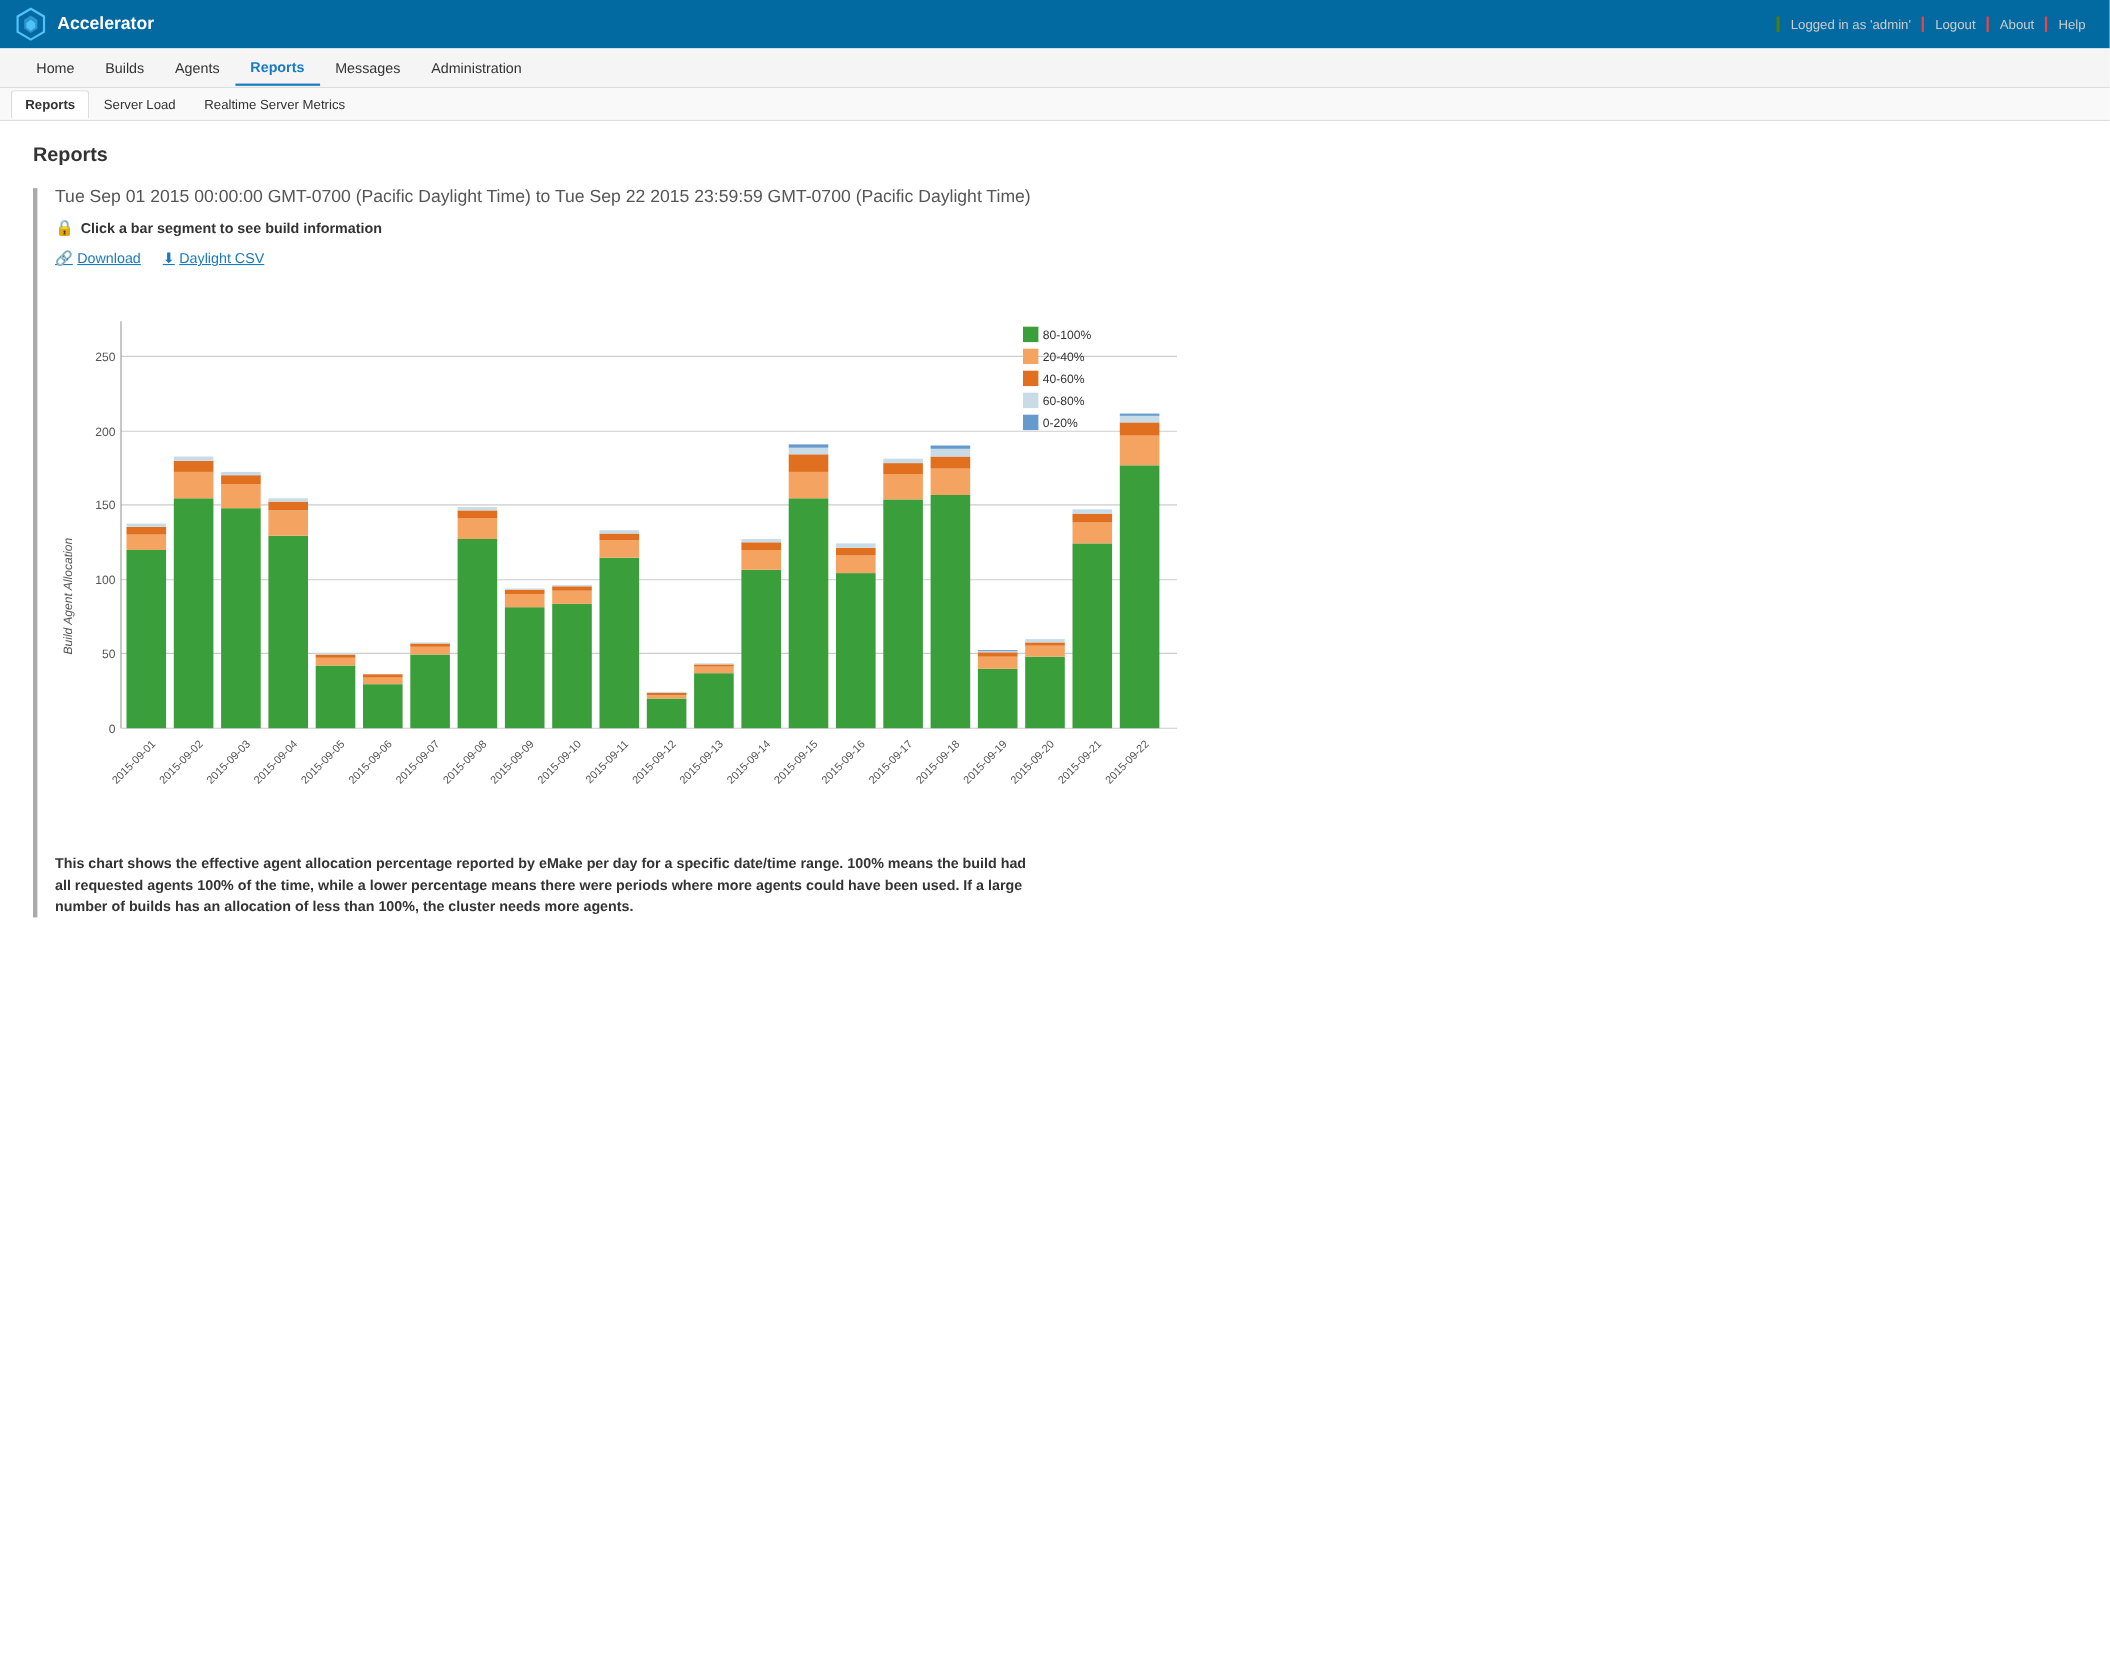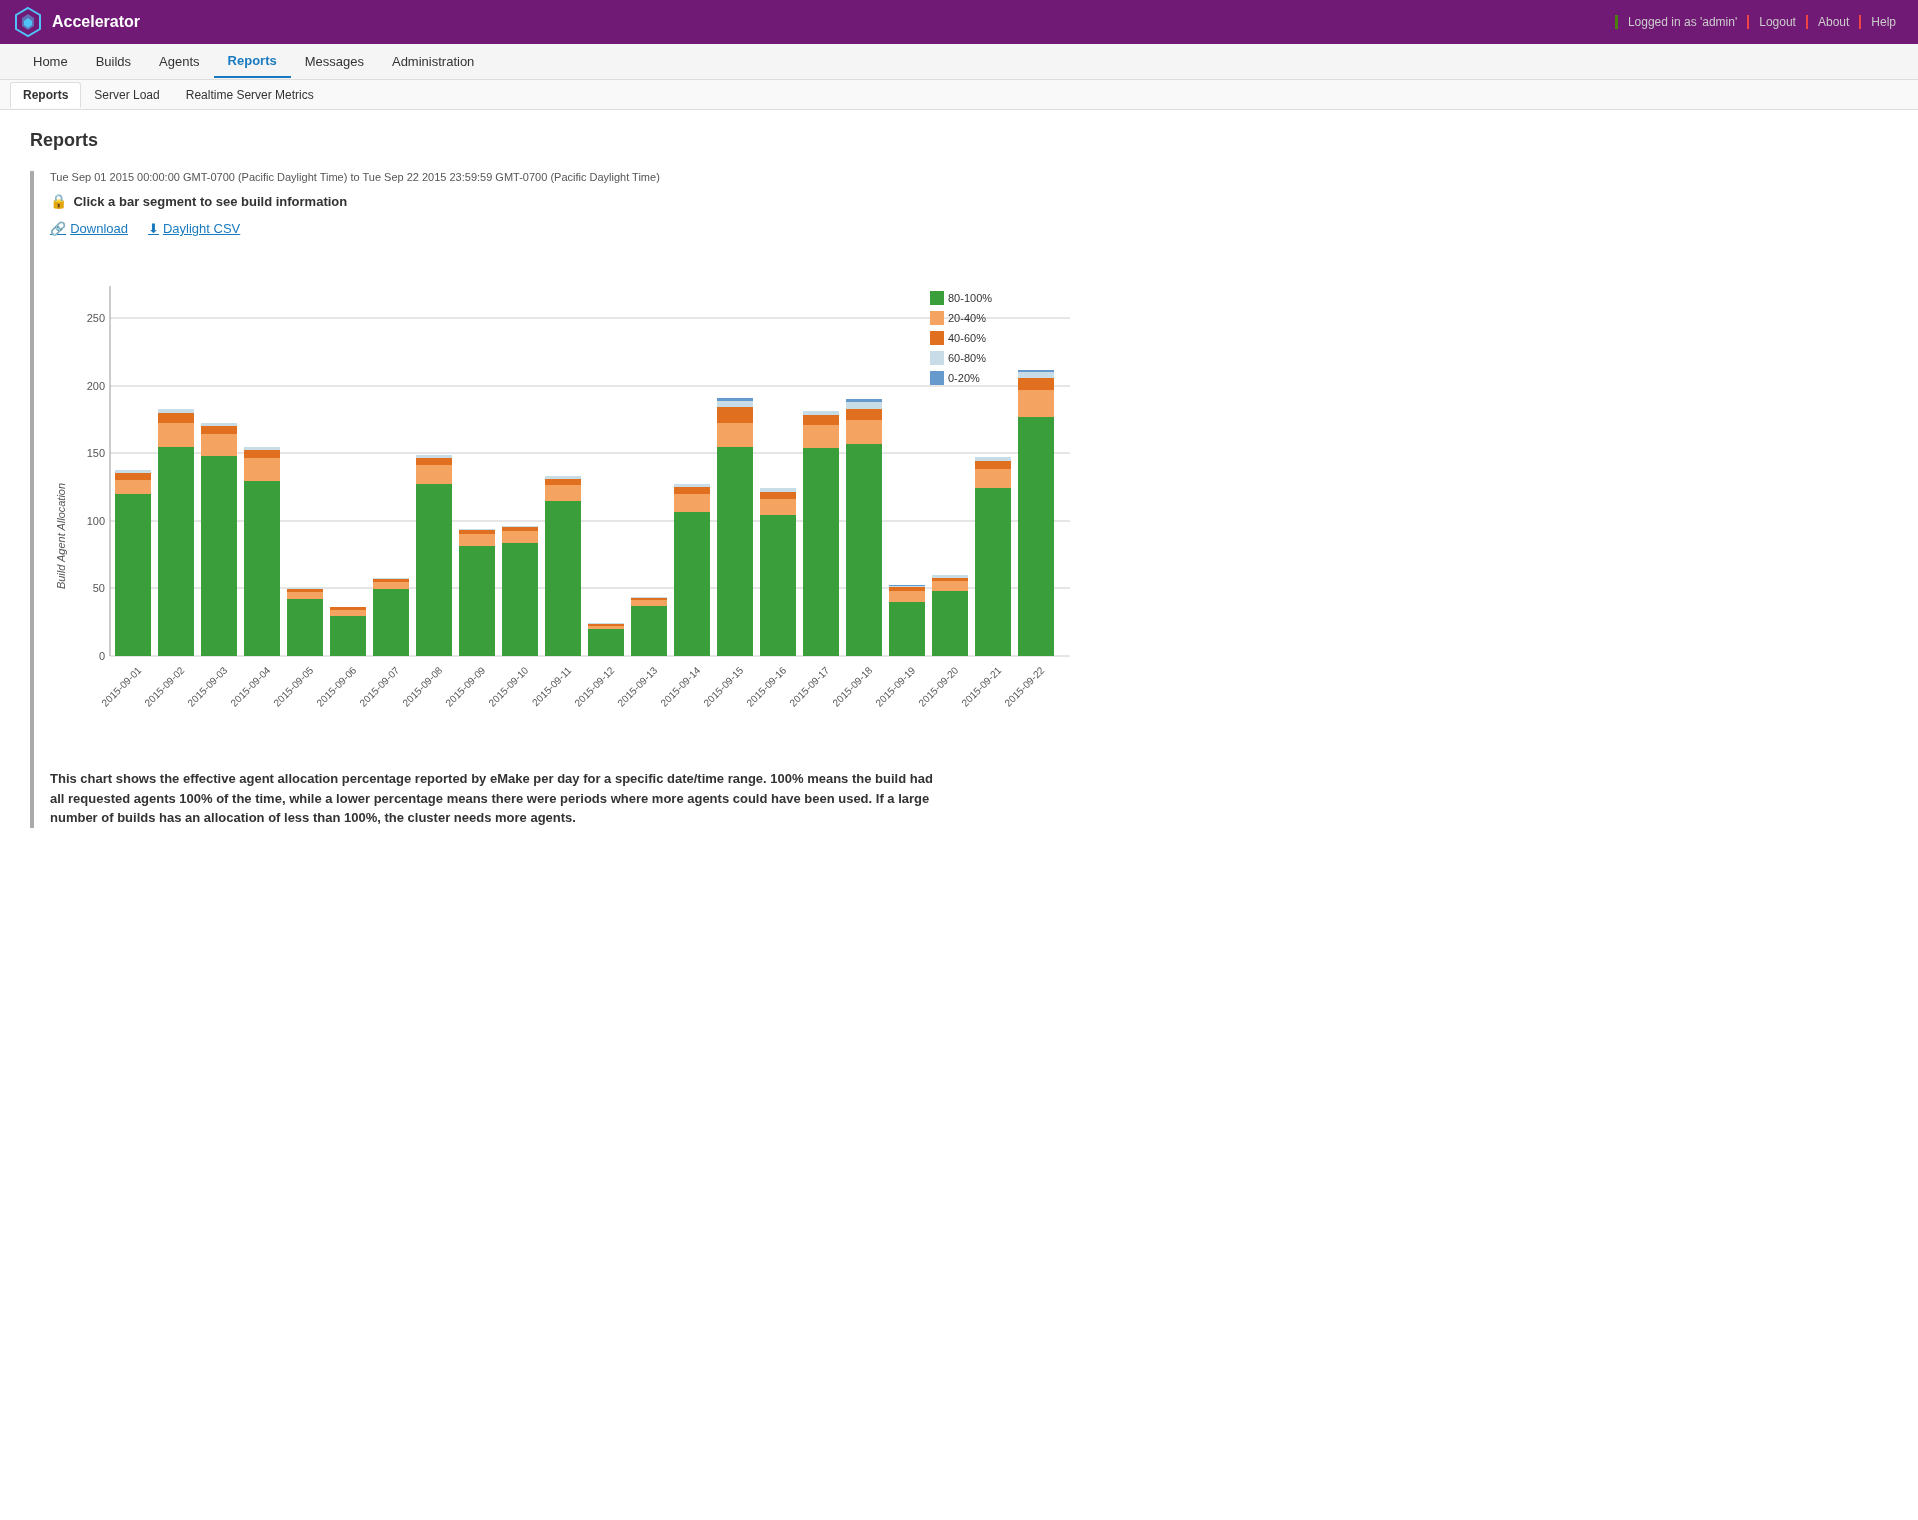--- a/index.html
+++ b/index.html
@@ -1,20 +1,20 @@
 <!DOCTYPE html>
 <html><head>
   <meta charset="utf-8">
   <style>
     * { box-sizing: border-box; margin: 0; padding: 0; }
     body { font-family: Arial, sans-serif; font-size: 13px; background: #fff; color: #333; }
 
     
     .top-bar {
-      background: #701a75;
+      background: #0369a1;
       display: flex;
       align-items: center;
       padding: 0 12px;
       height: 44px;
       gap: 24px;
     }
     .logo-area {
       display: flex;
       align-items: center;
       gap: 8px;
@@ -104,21 +104,21 @@
       padding-left: 16px;
       margin-bottom: 20px;
     }
     .report-title {
       font-size: 16px;
       font-weight: bold;
       color: #333;
       margin-bottom: 6px;
     }
     .report-date-range {
-      font-size: 11px;
+      font-size: 16px;
       color: #555;
       margin-bottom: 10px;
     }
     .report-click-info {
       font-size: 13px;
       font-weight: bold;
       color: #333;
       margin-bottom: 12px;
       display: flex;
       align-items: center;

